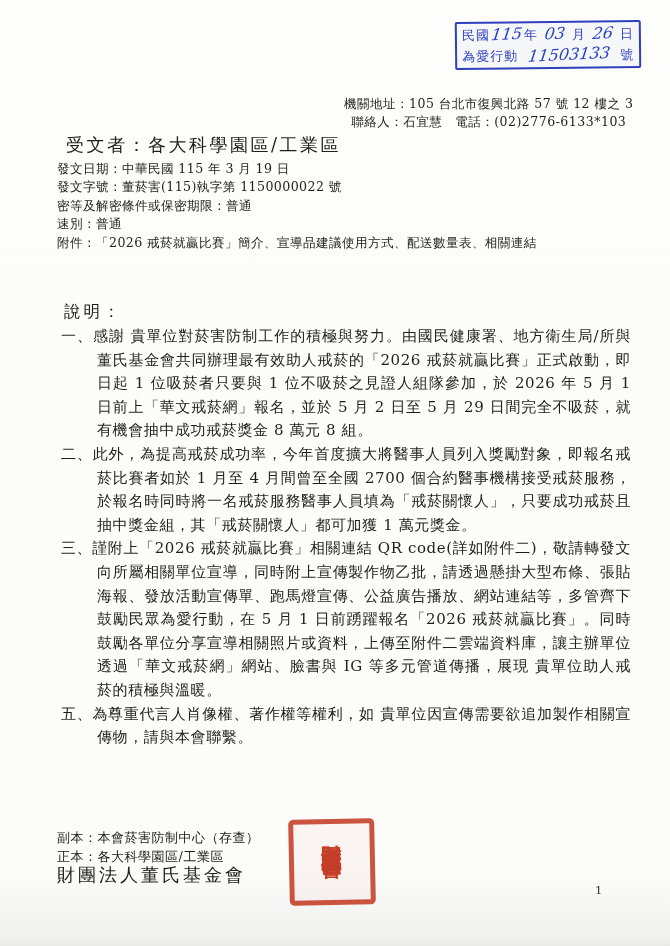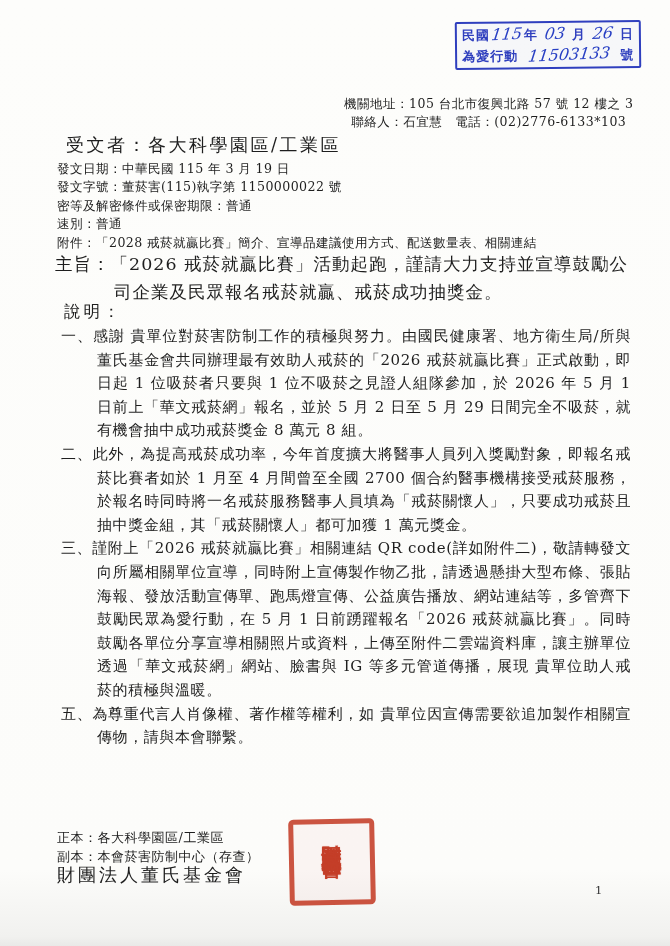--- a/index.html
+++ b/index.html
@@ -16,21 +16,21 @@
   }
   
   .stamp{
     position:absolute;left:455px;top:21px;width:186px;
     border:2px solid #2f3fbe;border-radius:2px;
     color:#2f3fbe;padding:1px 5px;box-sizing:border-box;
     transform:rotate(-0.6deg);
     background:rgba(47,63,190,0.03);
   }
   .stamp-row{display:flex;align-items:baseline;line-height:20px;font-size:13px;white-space:nowrap;}
-  .stamp-row .lbl{font-weight:bold;letter-spacing:1px;}
+  .stamp-row .lbl{font-weight:normal;letter-spacing:1px;}
   .hw{
     font-style:italic;font-size:16px;display:inline-block;
     transform:skewX(-10deg) rotate(-2deg);
     flex:1;text-align:center;color:#2940c4;
   }
   
   .title{
     position:absolute;left:0;right:0;top:55px;margin:0;
     text-align:center;font-size:24px;font-weight:normal;
     letter-spacing:7px;color:#222;
@@ -141,50 +141,45 @@
     <div>
       <span>發文字號：</span><span>董菸害(115)執字第 1150000022 號</span>
     </div>
     <div>
       <span>密等及解密條件或保密期限：</span><span>普通</span>
     </div>
     <div>
       <span>速別：</span><span>普通</span>
     </div>
     <div>
-      <span>附件：</span><span>「2028 戒菸就贏比賽」簡介、宣導品建議使用方式、配送數量表、相關連結</span>
+      <span>附件：</span><span>「2026 戒菸就贏比賽」簡介、宣導品建議使用方式、配送數量表、相關連結</span>
     </div>
   </div>
 
-  <div class="subject">
-    <div class="hang">
-      <span>主旨：</span><span>「2026 戒菸就贏比賽」活動起跑，謹請大力支持並宣導鼓勵公司企業及民眾報名戒菸就贏、戒菸成功抽獎金。</span>
-    </div>
-  </div>
 
   <div class="explain-label">說明：</div>
 
   <div class="items">
     <div class="item">
       <span>一、</span><span>感謝 貴單位對菸害防制工作的積極與努力。由國民健康署、地方衛生局/所與董氏基金會共同辦理最有效助人戒菸的「2026 戒菸就贏比賽」正式啟動，即日起 1 位吸菸者只要與 1 位不吸菸之見證人組隊參加，於 2026 年 5 月 1 日前上「華文戒菸網」報名，並於 5 月 2 日至 5 月 29 日間完全不吸菸，就有機會抽中成功戒菸獎金 8 萬元 8 組。</span>
     </div>
     <div class="item">
       <span>二、</span><span>此外，為提高戒菸成功率，今年首度擴大將醫事人員列入獎勵對象，即報名戒菸比賽者如於 1 月至 4 月間曾至全國 2700 個合約醫事機構接受戒菸服務，於報名時同時將一名戒菸服務醫事人員填為「戒菸關懷人」，只要成功戒菸且抽中獎金組，其「戒菸關懷人」都可加獲 1 萬元獎金。</span>
     </div>
     <div class="item">
       <span>三、</span><span>謹附上「2026 戒菸就贏比賽」相關連結 QR code(詳如附件二)，敬請轉發文向所屬相關單位宣導，同時附上宣傳製作物乙批，請透過懸掛大型布條、張貼海報、發放活動宣傳單、跑馬燈宣傳、公益廣告播放、網站連結等，多管齊下鼓勵民眾為愛行動，在 5 月 1 日前踴躍報名「2026 戒菸就贏比賽」。同時鼓勵各單位分享宣導相關照片或資料，上傳至附件二雲端資料庫，讓主辦單位透過「華文戒菸網」網站、臉書與 IG 等多元管道傳播，展現 貴單位助人戒菸的積極與溫暖。</span>
     </div>
     <div class="item">
       <span>五、</span><span>為尊重代言人肖像權、著作權等權利，如 貴單位因宣傳需要欲追加製作相關宣傳物，請與本會聯繫。</span>
     </div>
   </div>
 
   <div class="footer-copy">
+    <div>副本：本會菸害防制中心（存查）</div>
     <div>正本：各大科學園區/工業區</div>
-    <div>副本：本會菸害防制中心（存查）</div>
   </div>
 
   <div class="org-sign">財團法人董氏基金會</div>
 
   <div class="seal">
     <span class="seal-text">財團法人董氏基金會</span>
   </div>
 
   <div class="page-number">1</div>
 

